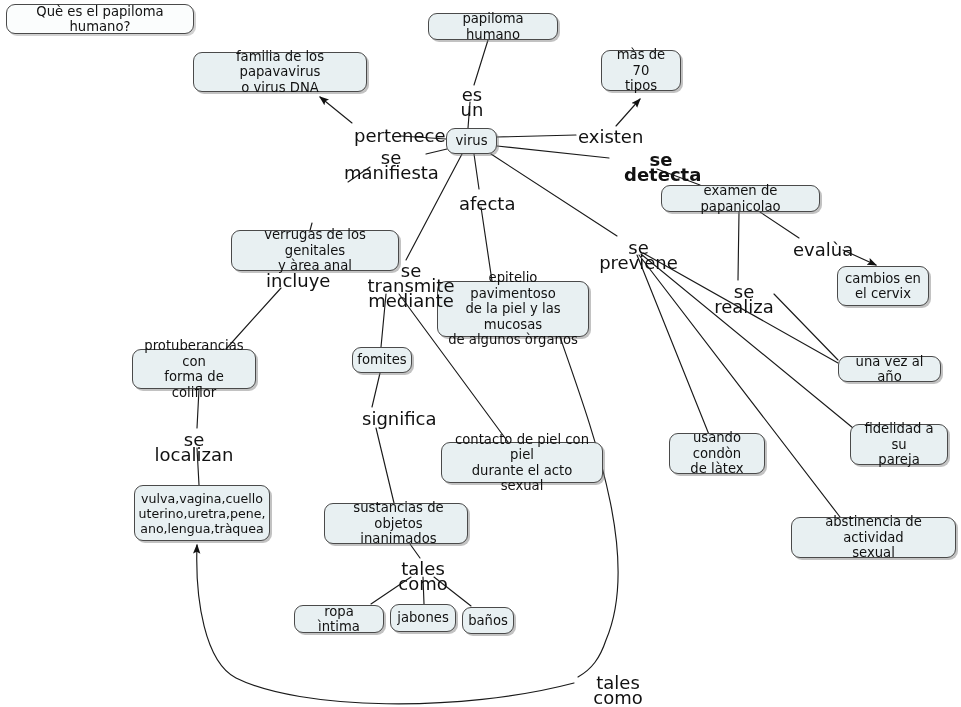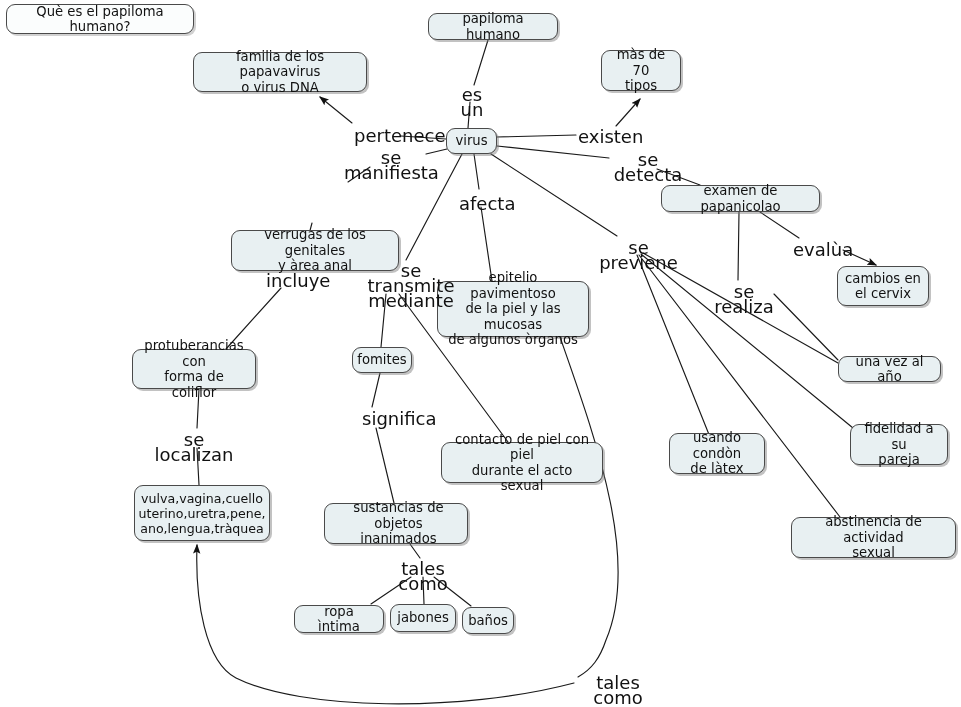--- a/index.html
+++ b/index.html
@@ -186,21 +186,21 @@
   <div class="node" style="left:462px; top:607px; width:52px;  height:27px;">baños</div>
 
   <div class="linklabel" style="left:450px; top:87px;  width:44px;">es un</div>
 
   <div class="linklabel" style="left:341px; top:128px; width:72px;margin-left:13px;">pertenece</div>
 
   <div class="linklabel" style="left:578px; top:129px; width:54px;">existen</div>
 
   <div class="linklabel" style="left:344px; top:150px; width:94px;">se manifiesta</div>
 
-  <div class="linklabel" style="left:611px; top:152px; width:74px;">se detecta</div>
+  <div class="linklabel" style="left:624px; top:152px; width:74px;font-weight:bold;">se detecta</div>
 
   <div class="linklabel" style="left:459px; top:196px; width:48px;">afecta</div>
 
   <div class="linklabel" style="left:596px; top:240px; width:85px;">se previene</div>
 
   <div class="linklabel" style="left:266px; top:273px; width:52px;">incluye</div>
 
   <div class="linklabel" style="left:346px; top:263px; width:88px;margin-left:21px;">se transmite
 mediante</div>
 

